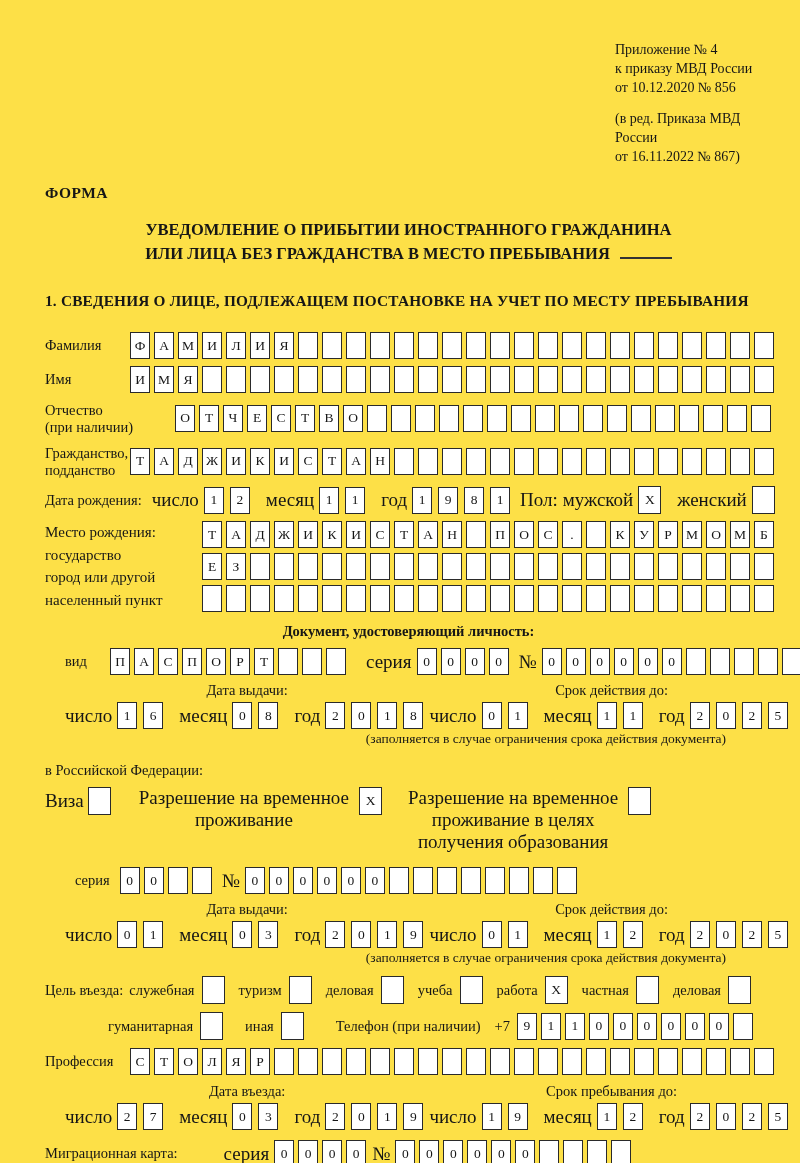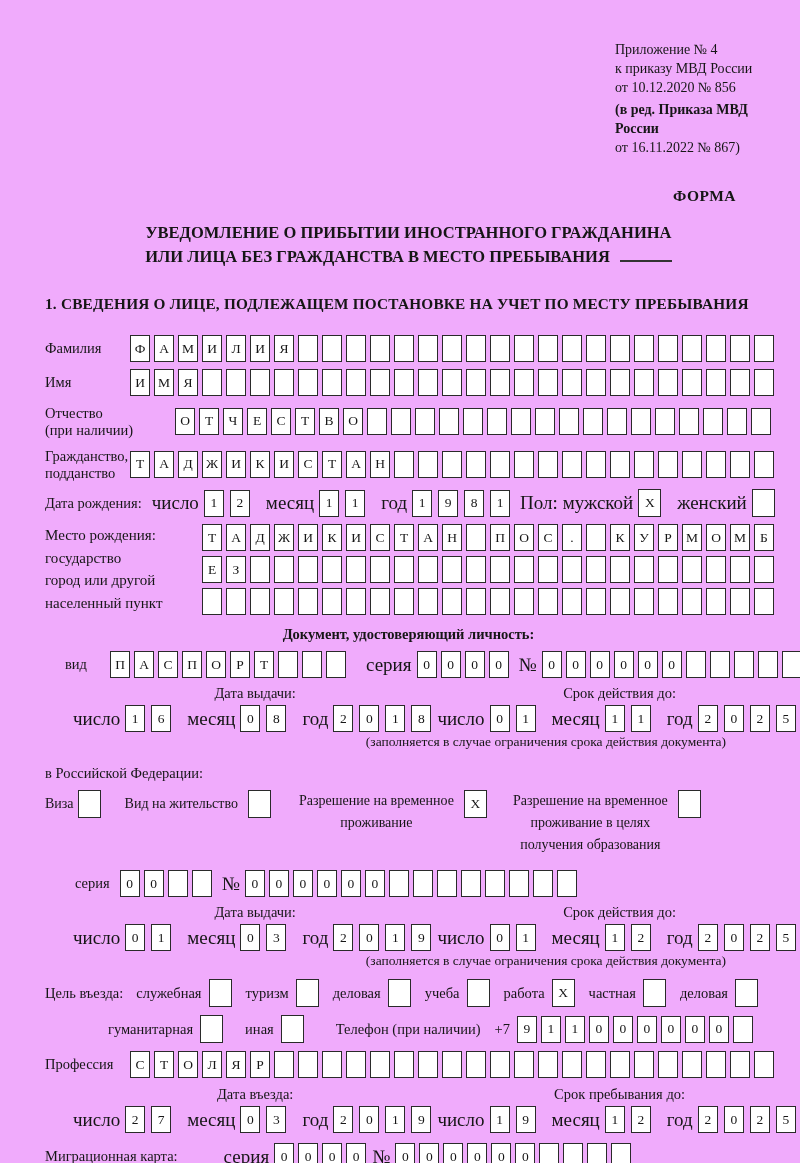--- a/index.html
+++ b/index.html
@@ -1,25 +1,25 @@
 <!DOCTYPE html>
 <html lang="ru"><head>
 <meta charset="utf-8">
 <style>
   html,body{margin:0;padding:0;background:#ffffff;}
   .page{
     width:800px;height:1163px;box-sizing:border-box;overflow:hidden;
-    background:#f0abfc;color:#161616;
+    background:#fde047;color:#161616;
     font-family:"Liberation Serif","DejaVu Serif",serif;
     padding:40px 28px 0 45px;position:relative;
   }
   
   .appendix{margin-left:570px;font-size:14px;line-height:19px;}
-  .appendix .rev{margin-top:3px;font-weight:bold;}
-  .forma{text-align:right;padding-right:36px;font-weight:bold;font-size:15.5px;margin-top:30px;letter-spacing:.5px;}
+  .appendix .rev{margin-top:12px;}
+  .forma{padding-right:36px;font-weight:bold;font-size:15.5px;margin-top:18px;letter-spacing:.5px;}
   
   .title{text-align:center;font-weight:bold;font-size:16.5px;line-height:24px;margin-top:16px;}
   .blank-line{display:inline-block;width:52px;border-bottom:2px solid #333;margin-left:10px;height:14px;}
   .section-heading{font-weight:bold;font-size:15.3px;margin-top:26px;letter-spacing:.2px;}
   
   .row{display:flex;align-items:center;margin-bottom:7px;}
   .rows-start{margin-top:22px;}
   .flabel{font-size:14.5px;flex:0 0 auto;}
   .w85{width:85px;}
   .w157{width:157px;}
@@ -39,28 +39,28 @@
   .block{display:flex;align-items:flex-start;margin-bottom:4px;}
   .block .labels{font-size:15px;line-height:22.5px;flex:0 0 auto;}
   .block .boxcol .boxrow{margin-bottom:5px;}
   
   .center-bold{text-align:center;font-weight:bold;font-size:14.5px;margin:6px 0 8px 0;}
   
   .dates-row{display:flex;margin-bottom:4px;}
   .date-group{flex:0 0 auto;}
   .date-group .caption{text-align:center;font-size:14.5px;margin-bottom:3px;}
   .date-line{display:flex;align-items:center;}
-  .dg-left{margin-left:28px;}
+  .dg-left{margin-left:20px;}
   .dg-right{margin-left:auto;margin-right:28px;}
   .note{text-align:right;padding-right:46px;font-size:13.5px;margin:-2px 0 10px 0;}
   .intro{font-size:14.5px;line-height:26px;margin-bottom:4px;}
   
   .permit-options{display:flex;align-items:flex-start;margin:2px 0 14px 0;}
   .opt{display:flex;align-items:flex-start;}
-  .opt .opt-label{font-size:14px;white-space:pre-line;text-align:center;line-height:22px;}
+  .opt .opt-label{font-size:19px;white-space:pre-line;text-align:center;line-height:22px;}
   .opt .cell{margin-left:10px;margin-top:0;}
   
   .purpose-row{display:flex;align-items:center;margin-bottom:8px;font-size:14.5px;}
   .pitem{display:flex;align-items:center;margin-right:10px;}
   .pitem .pl{margin-right:7px;}
   .indent63{margin-left:63px;}
   .indent30{margin-left:30px;}
   .phone-label{margin:0 14px 0 18px;}
   .phone-prefix{margin-right:7px;font-size:14.5px;}
 </style>
@@ -425,24 +425,20 @@
 
   <div class="intro">
     <div>в Российской Федерации:</div>
   </div>
 
   <div class="permit-options">
     <div class="opt">
       <span class="opt-label" style="margin-top:3px;">Виза</span>
       <span class="cell checkbox" style="margin-left:4px;"></span>
     </div>
-    <div class="opt" style="margin-left:20px;">
-      <span class="opt-label" style="margin-top:3px;">Вид на жительство</span>
-      <span class="cell checkbox"></span>
-    </div>
     <div class="opt" style="margin-left:24px;">
       <span class="opt-label">Разрешение на временное
 проживание</span>
       <span class="cell checkbox">X</span>
     </div>
     <div class="opt" style="margin-left:22px;">
       <span class="opt-label">Разрешение на временное
 проживание в целях
 получения образования</span>
       <span class="cell checkbox"></span>
@@ -519,21 +515,21 @@
             <span class="cell">2</span>
             <span class="cell">5</span>
           </span>
       </div>
     </div>
   </div>
   <div class="note">(заполняется в случае ограничения срока действия документа)</div>
 
   <div class="purpose-row">
     <span>Цель въезда:</span>
-    <span class="pitem" style="margin-left:13px;">
+    <span class="pitem" style="margin-left:6px;">
       <span class="pl">служебная</span>
       <span class="cell checkbox"></span>
     </span>
     <span class="pitem">
       <span class="pl">туризм</span>
       <span class="cell checkbox"></span>
     </span>
     <span class="pitem">
       <span class="pl">деловая</span>
       <span class="cell checkbox"></span>

